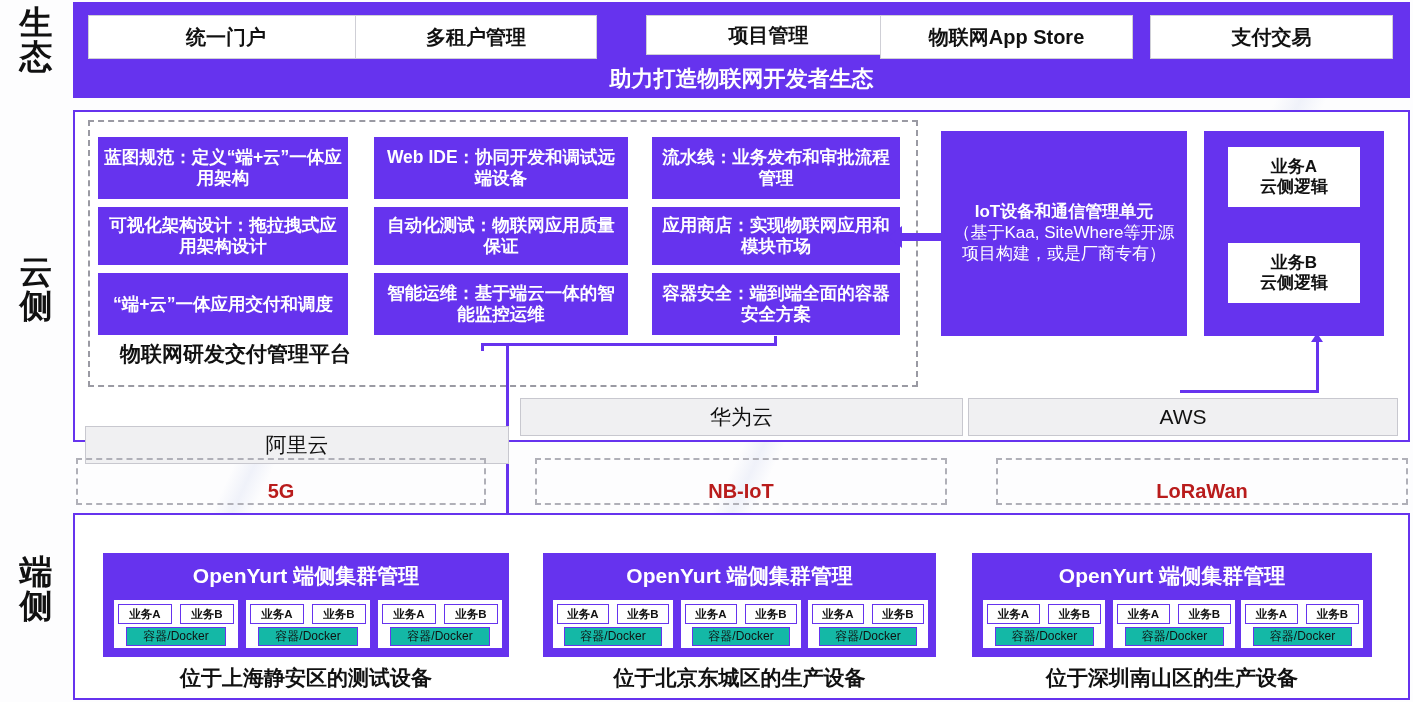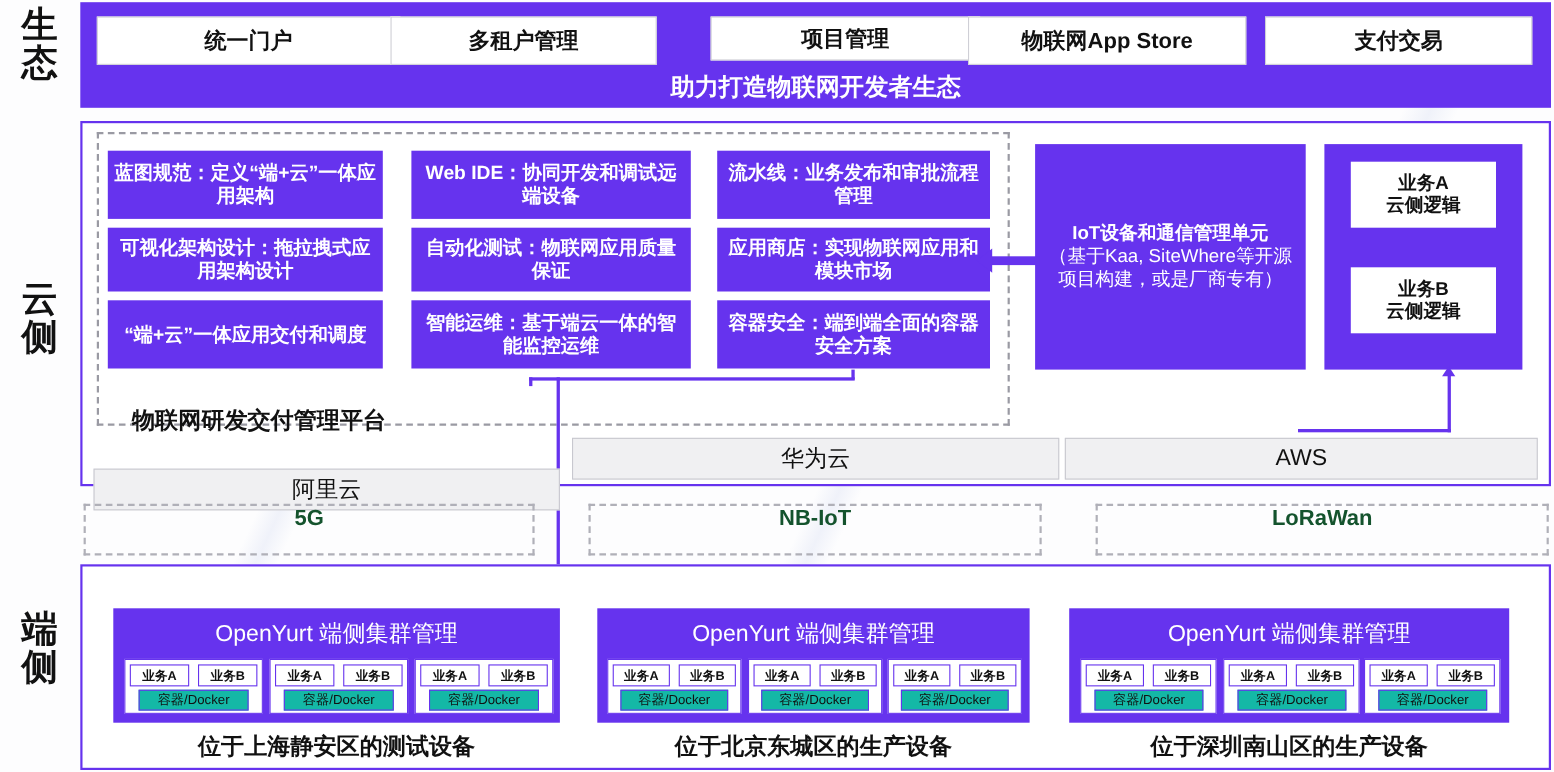--- a/index.html
+++ b/index.html
@@ -67,28 +67,28 @@
     display:flex; align-items:center; justify-content:center;
   }
 
   .cloud-vendor {
     position:absolute; background:#f0f0f2; border:1px solid #c8c8cf;
     display:flex; align-items:center; justify-content:center;
     font-size:21px; color:#111;
   }
   .net-box {
     position:absolute; border:2px dashed #b0b0b8; background:transparent;
-    display:flex; align-items:flex-start; justify-content:center;
-    font-size:20px; font-weight:bold; color:#14532d;
+    display:flex; align-items:flex-end; justify-content:center;
+    font-size:20px; font-weight:bold; color:#b91c1c;
   }
 
   
   .cluster { position:absolute; background:#6633ee; }
   .cluster-title {
-    position:absolute; color:#ffffff; font-weight:normal; font-size:21px;
+    position:absolute; color:#ffffff; font-weight:bold; font-size:21px;
     width:100%; text-align:center;
   }
   .node {
     position:absolute; background:#ffffff; border:1px solid #6633ee;
   }
   .svc {
     position:absolute; background:#ffffff; border:1px solid #6633ee;
     font-size:11.5px; color:#111; display:flex; align-items:center;
     justify-content:center; font-weight:bold;
   }
@@ -183,21 +183,21 @@
   <div class="feat" style="left:98px;top:273px;width:250px;height:62px;">
     <span>“端+云”一体应用交付和调度</span>
   </div>
   <div class="feat" style="left:374px;top:273px;width:254px;height:62px;">
     <span>智能运维：基于端云一体的智能监控运维</span>
   </div>
   <div class="feat" style="left:652px;top:273px;width:248px;height:62px;">
     <span>容器安全：端到端全面的容器安全方案</span>
   </div>
 
-  <div class="platform-title" style="left:120px;top:368px;">
+  <div class="platform-title" style="left:120px;top:340px;">
     <span>物联网研发交付管理平台</span>
   </div>
 
   <div class="ln" style="left:481px;top:343px;width:296px;height:3px;"></div>
   <div class="ln" style="left:774px;top:336px;width:3px;height:9px;"></div>
   <div class="ln" style="left:481px;top:343px;width:3px;height:8px;"></div>
   <div class="ln" style="left:506px;top:343px;width:3px;height:180px;"></div>
   <div class="ln" style="left:300px;top:520px;width:209px;height:3px;"></div>
   <div class="ln" style="left:300px;top:520px;width:3px;height:33px;"></div>
 

